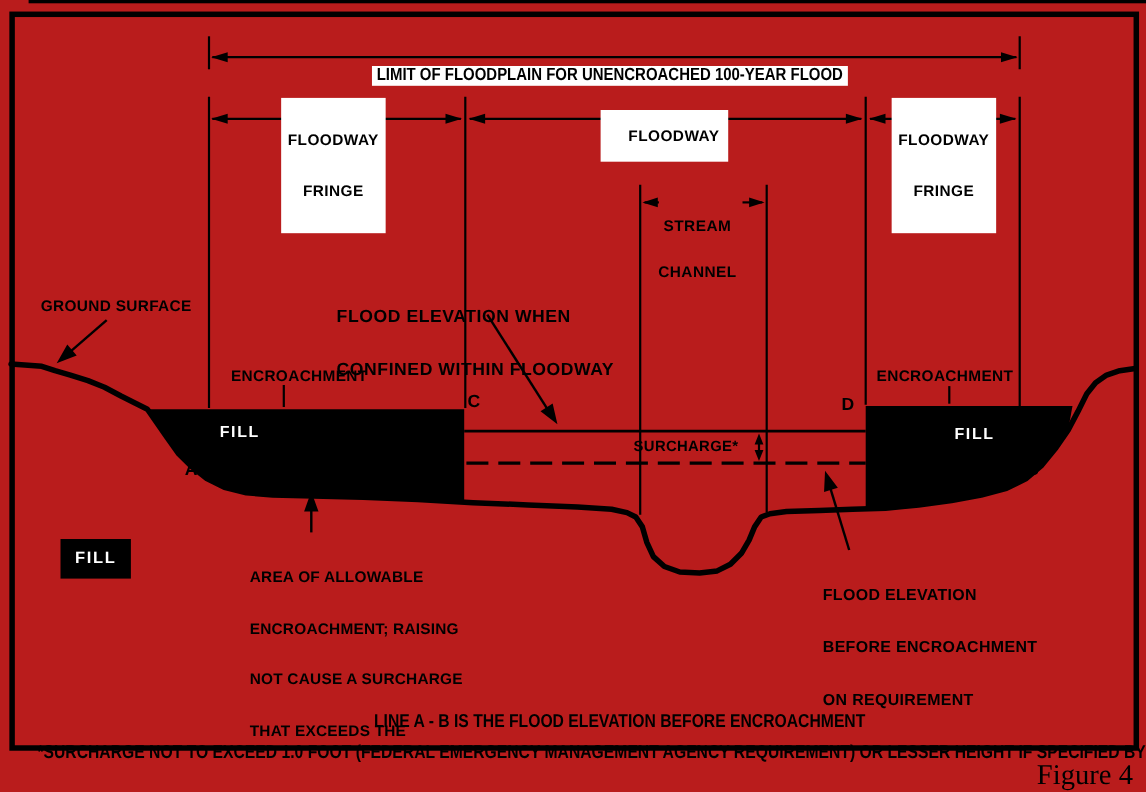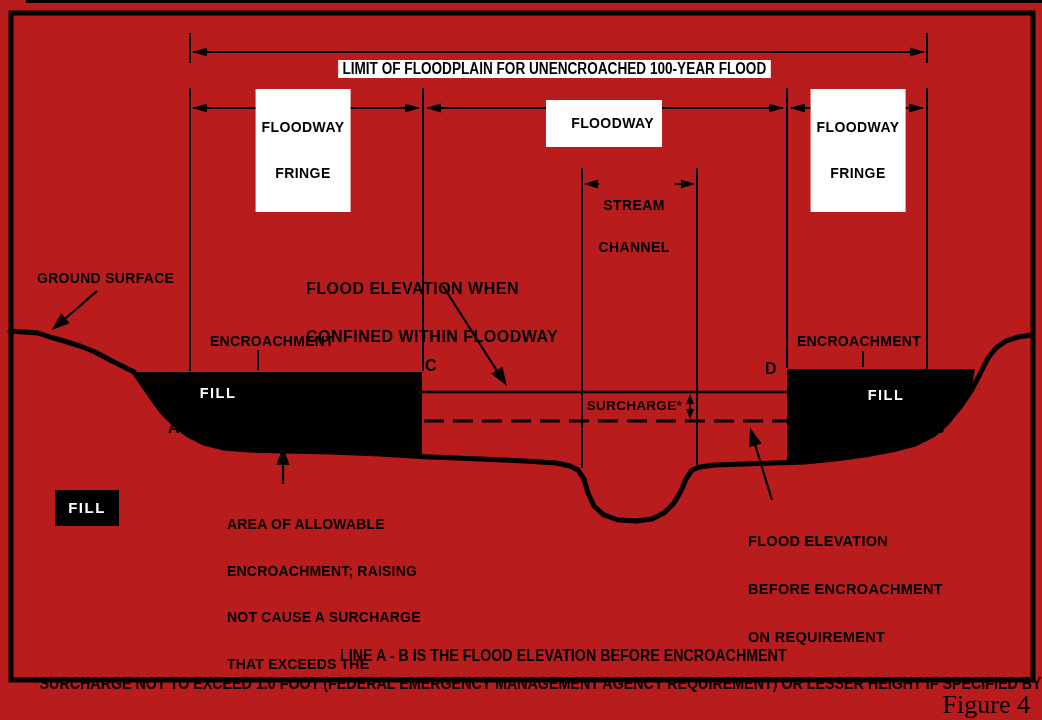--- a/index.html
+++ b/index.html
@@ -131,21 +131,21 @@
   <div class="lbl call" style="left:859px;top:334px;transform:translateX(-50%);">ENCROACHMENT</div>
 
   <div class="lbl pt" style="left:168px;top:419px;">A</div>
   <div class="lbl pt" style="left:933px;top:419px;">B</div>
   <div class="lbl pt" style="left:425px;top:357px;">C</div>
   <div class="lbl pt" style="left:765px;top:360px;">D</div>
 
   <div class="lbl white" style="left:218px;top:386px;transform:translateX(-50%);font-size:14.5px;letter-spacing:1.5px;">FILL</div>
   <div class="lbl white" style="left:886px;top:388px;transform:translateX(-50%);font-size:14.5px;letter-spacing:1.5px;">FILL</div>
 
-  <div class="lbl" style="left:576px;top:399px;width:106px;text-align:right;font-size:13.5px;letter-spacing:0.3px;">SURCHARGE*</div>
+  <div class="lbl" style="left:576px;top:399px;width:106px;text-align:left;font-size:13.5px;letter-spacing:0.3px;">SURCHARGE*</div>
 
   <div class="lbl" style="left:748px;top:501px;font-size:14.5px;letter-spacing:0.3px;line-height:16px;">
     <div>FLOOD ELEVATION</div>
     <div>BEFORE ENCROACHMENT</div>
     <div>ON REQUIREMENT</div>
   </div>
 
   <div class="lbl" style="left:227px;top:486px;font-size:14px;letter-spacing:0.2px;line-height:15.5px;">
     <div>AREA OF ALLOWABLE</div>
     <div>ENCROACHMENT; RAISING</div>

